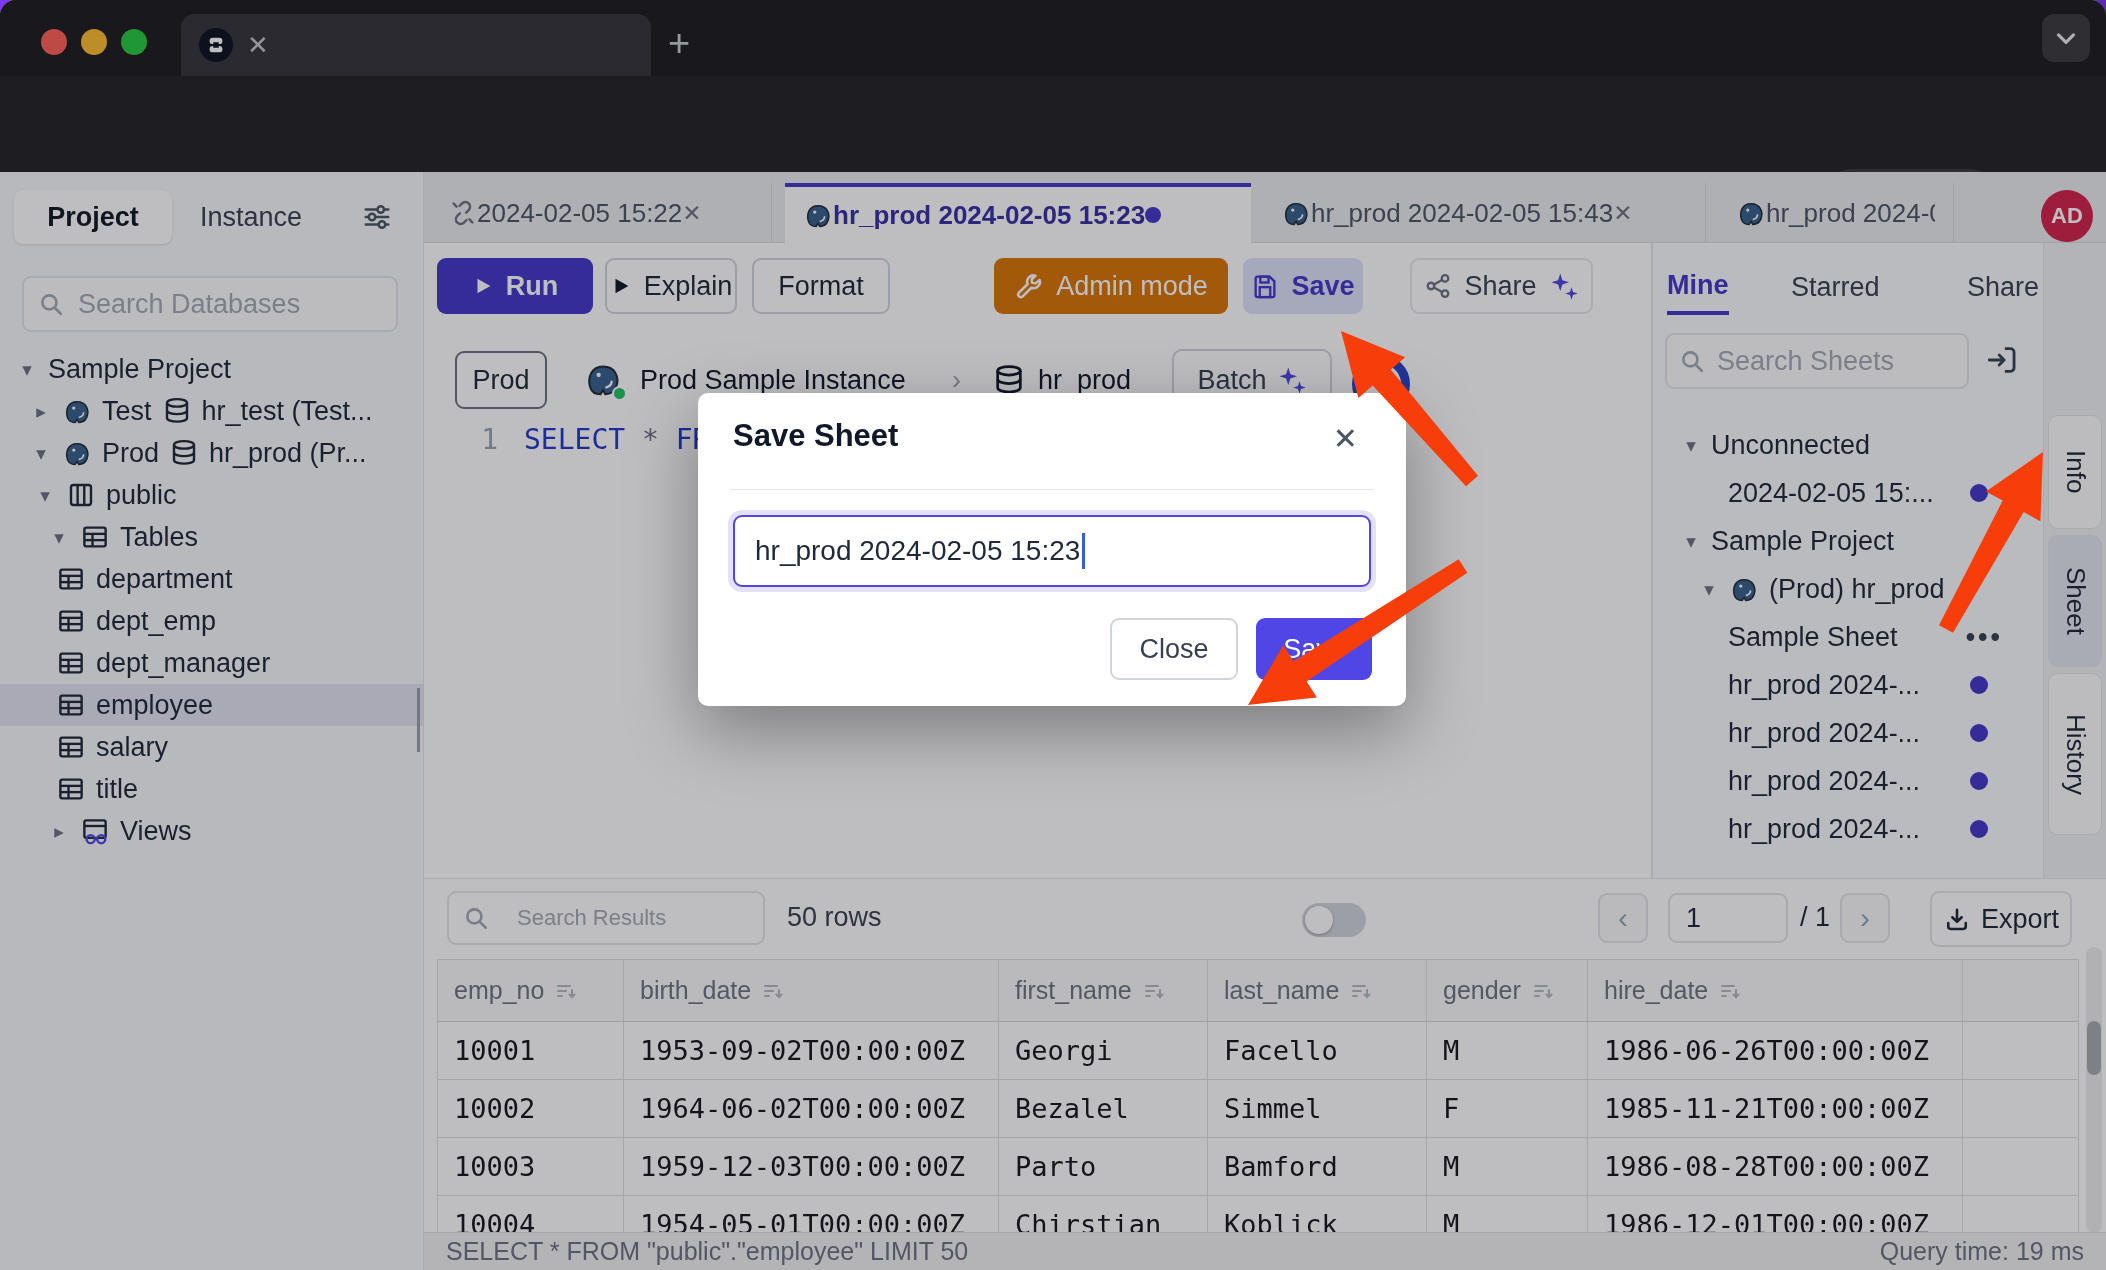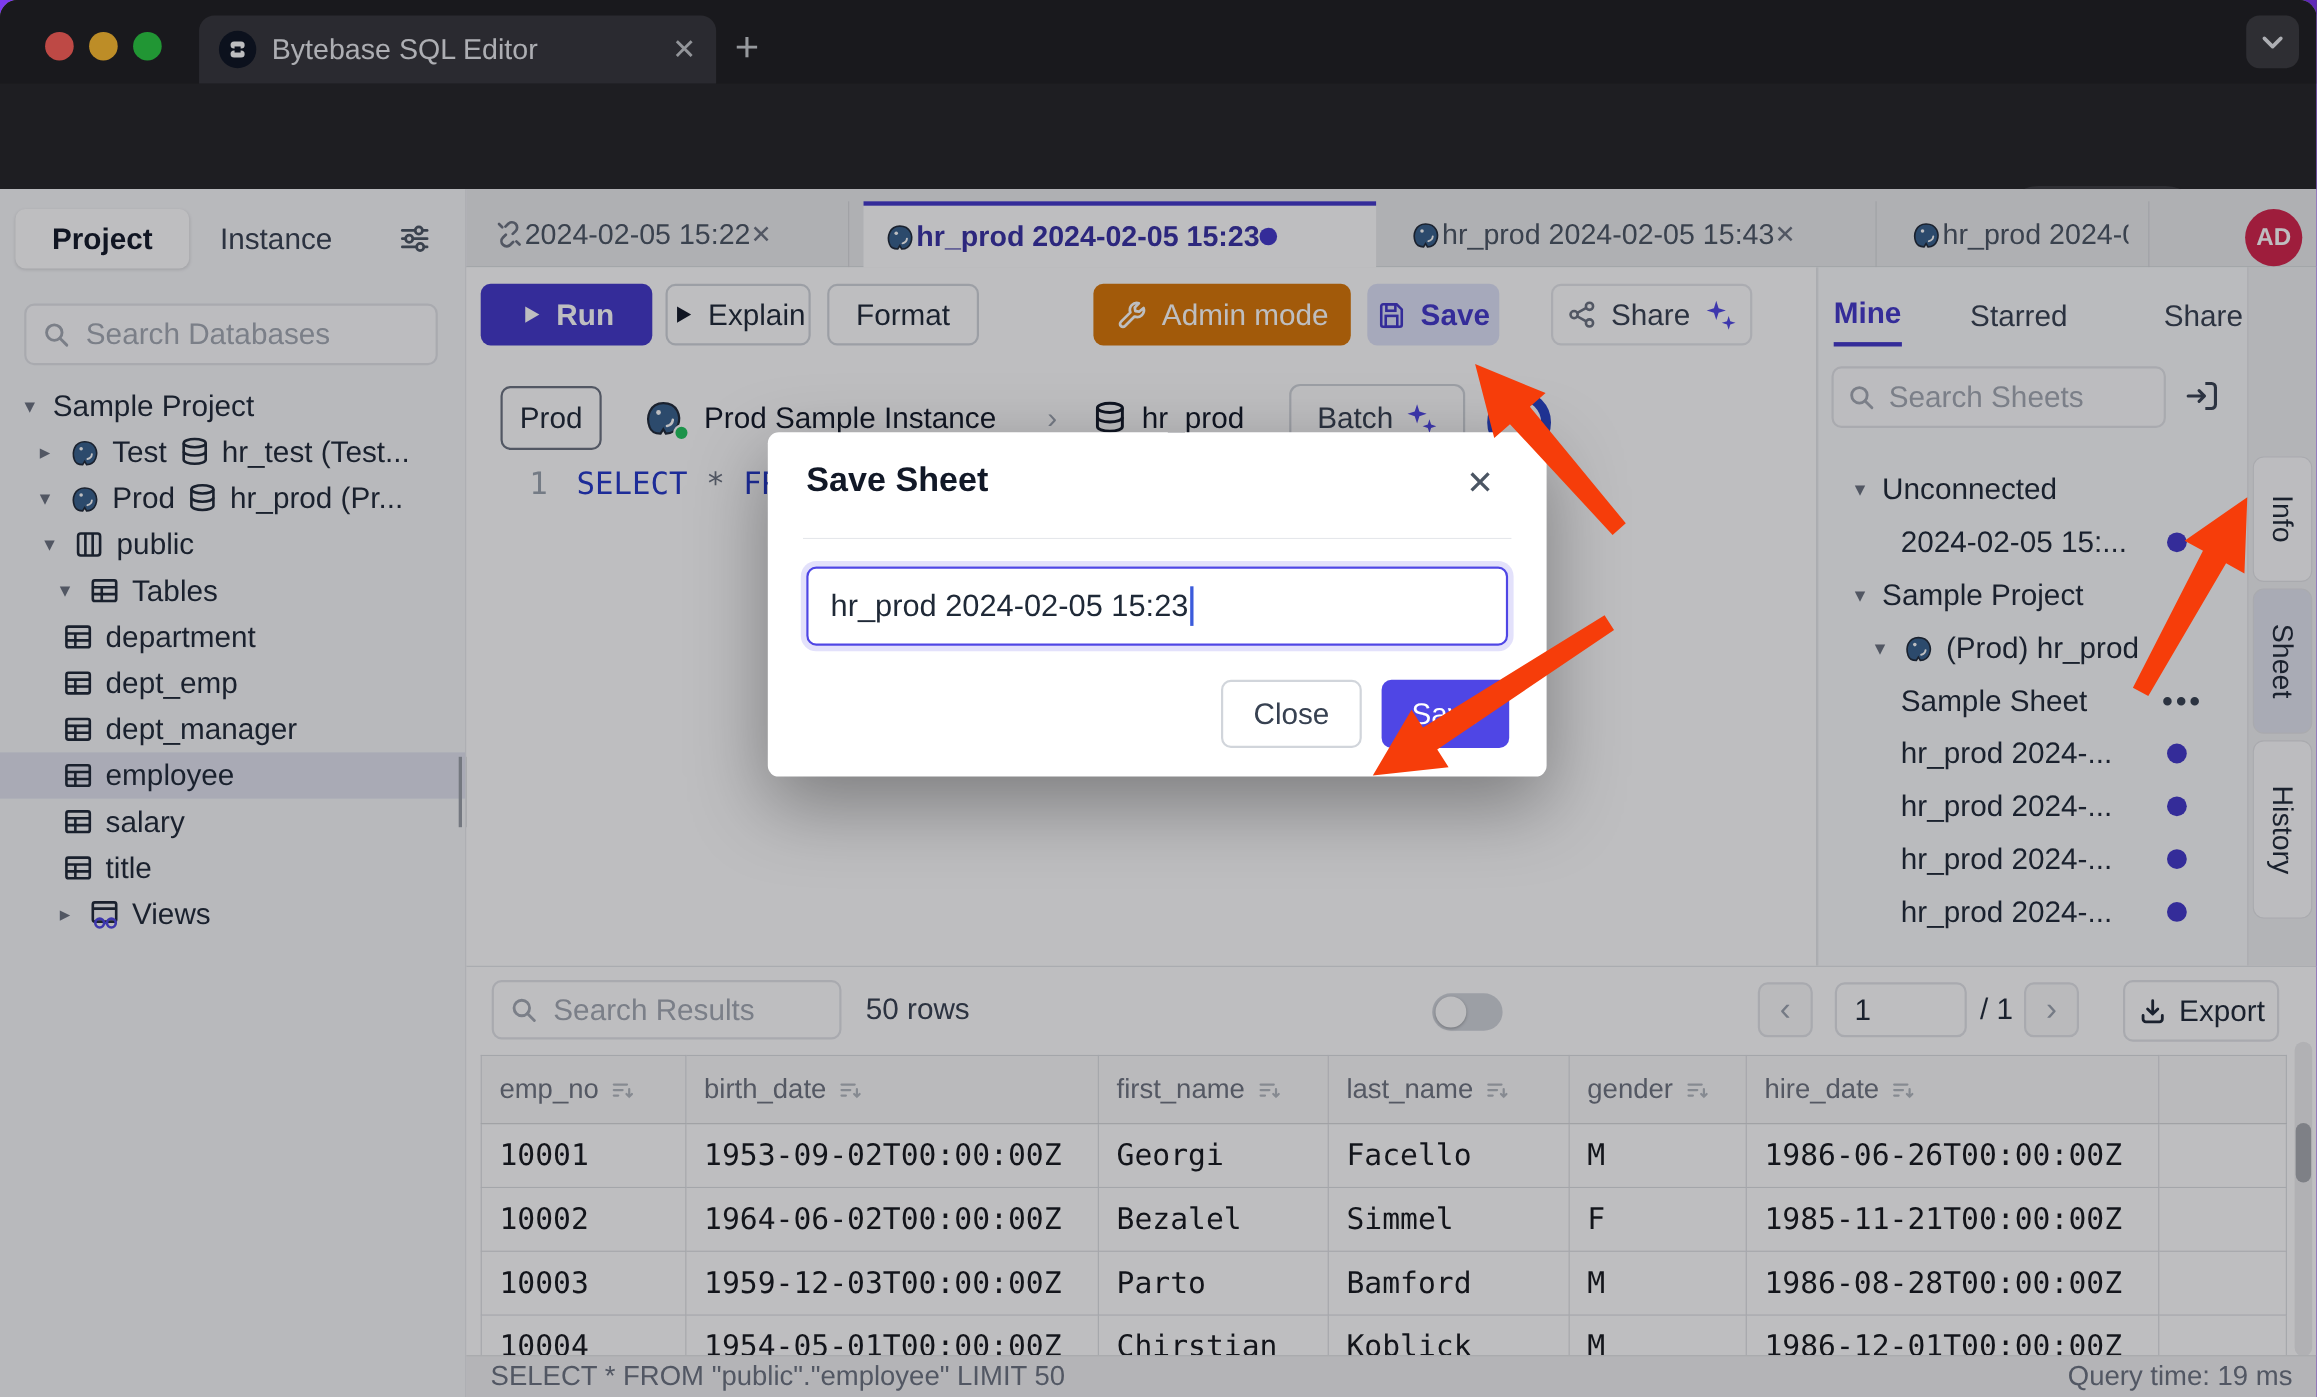--- a/index.html
+++ b/index.html
@@ -108,21 +108,21 @@
   #rail{position:absolute;left:2043px;top:71px;width:63px;height:635px;background:#f0f1f3;border-left:1px solid #e4e5e8;}
   .rail-chip{position:absolute;left:4px;width:54px;background:#fdfdfe;border:1px solid #e3e4e7;border-radius:10px;
     display:flex;align-items:center;justify-content:center;color:#1f2937;font-size:26px;
     writing-mode:vertical-rl;}
   .rail-chip.active{background:#e3e5f0;}
 
   
   #results{position:absolute;left:424px;top:706px;right:0;height:354px;background:#fff;border-top:1px solid #e2e4e7;overflow:hidden;}
   #res-search{position:absolute;left:23px;top:12px;width:318px;height:54px;border:2px solid #e2e4e8;border-radius:9px;
     display:flex;align-items:center;padding:0 14px;gap:12px;}
-  #res-search input{border:none;outline:none;background:transparent;font-size:27px;color:#374151;width:100%;}
+  #res-search input{border:none;outline:none;background:transparent;font-size:22px;color:#374151;width:100%;margin-left:14px;}
   #res-search input::placeholder{color:#a3a9b3;}
   #row-count{position:absolute;left:363px;top:0;height:76px;display:flex;align-items:center;font-size:27px;color:#374151;}
   #vtoggle{position:absolute;left:878px;top:24px;width:64px;height:34px;border-radius:17px;background:#d1d5db;}
   #vtoggle i{position:absolute;left:3px;top:3px;width:28px;height:28px;border-radius:50%;background:#fff;box-shadow:0 1px 3px rgba(0,0,0,.3);}
   #vlabel{position:absolute;left:956px;top:0;height:76px;display:flex;align-items:center;font-size:27px;color:#374151;}
   .pgbtn{position:absolute;top:14px;width:50px;height:50px;border:2px solid #e2e4e8;border-radius:9px;background:#fafafa;
     display:flex;align-items:center;justify-content:center;color:#9ca3af;font-size:30px;}
   #pg-prev{left:1174px;} #pg-next{left:1416px;}
   #pg-input{position:absolute;left:1244px;top:14px;width:120px;height:50px;border:2px solid #e2e4e8;border-radius:9px;
     font-size:27px;color:#1f2937;padding:0 16px;outline:none;}
@@ -171,21 +171,20 @@
       <span class="light" style="left:81px;background:#febc2e"></span>
       <span class="light" style="left:121px;background:#28c840"></span>
       <div id="browser-tab">
         <span id="favicon">
               <svg width="22" height="22" viewBox="0 0 24 24" fill="none">
                 <rect x="5" y="4" width="14" height="7" rx="3.5" fill="#fff"></rect>
                 <rect x="5" y="13" width="14" height="7" rx="3.5" fill="#fff"></rect>
                 <rect x="9" y="9" width="6" height="6" fill="#0b1220"></rect>
               </svg>
             </span>
-        <span id="browser-tab-title">Bytebase SQL Editor</span>
         <span class="chrome-x">✕</span>
       </div>
       <span id="new-tab-btn">+</span>
       <div id="tab-search-btn">
             <svg width="30" height="30" viewBox="0 0 24 24" fill="none">
               <path d="M6 9.5l6 6 6-6" stroke="#e8eaed" stroke-width="2.6" stroke-linecap="round" stroke-linejoin="round"></path>
             </svg>
           </div>
     </div>
     <div id="urlrow">

